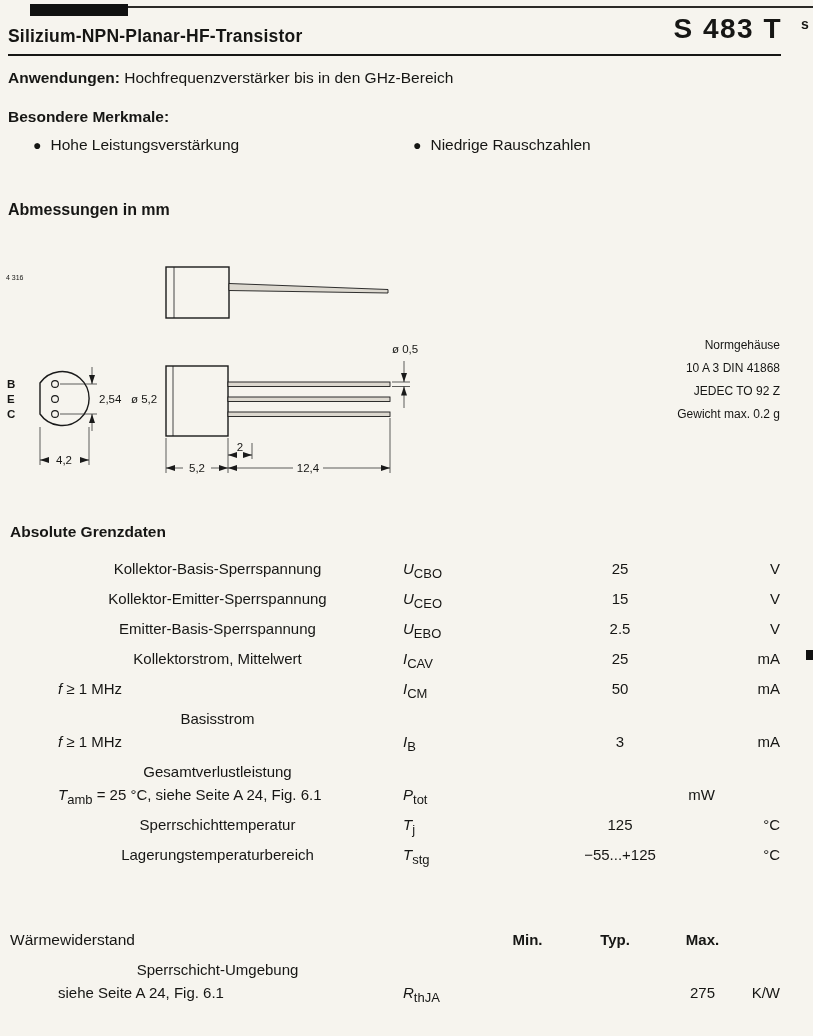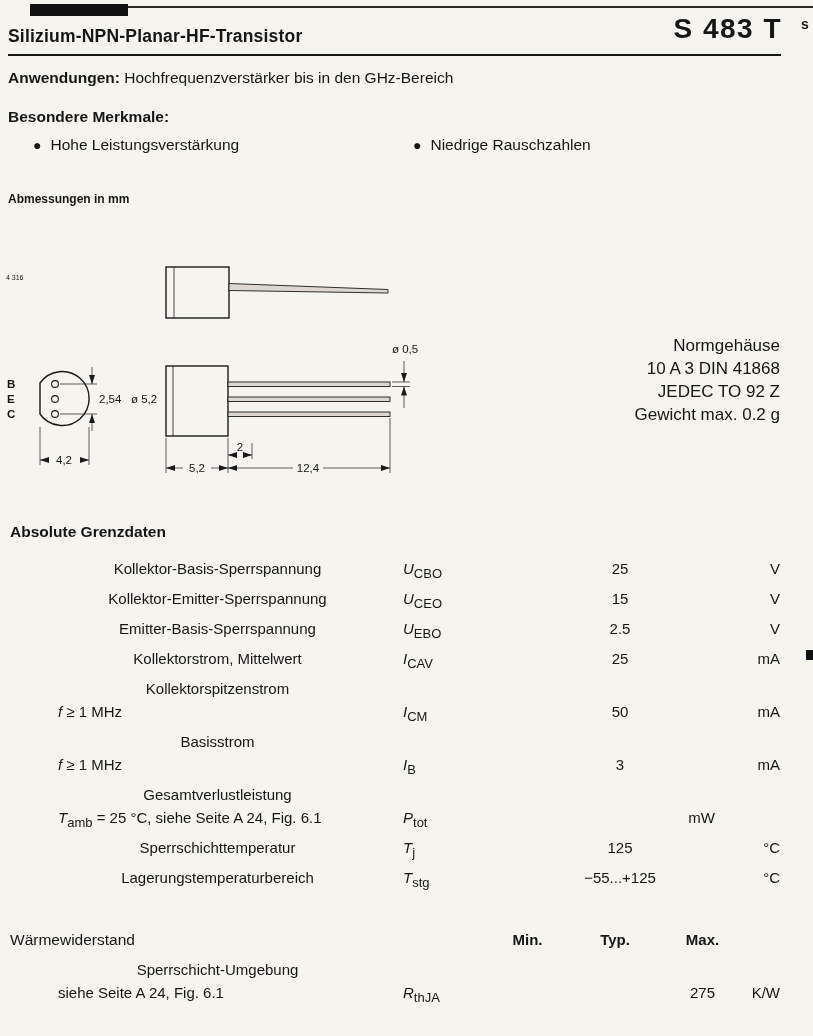--- a/index.html
+++ b/index.html
@@ -18,23 +18,23 @@
   .title{position:absolute;top:26px;left:8px;font-size:17.5px;font-weight:bold;letter-spacing:.2px;}
   .partnum{position:absolute;top:13px;right:31px;font-size:28px;font-weight:bold;letter-spacing:1.5px;}
   .titlerule{position:absolute;top:54px;left:8px;width:773px;height:2px;background:#161614;}
   .apps{position:absolute;top:69px;left:8px;font-size:15.5px;}
   .feat-label{position:absolute;top:108px;left:8px;font-size:15.5px;font-weight:bold;}
   .features{position:absolute;top:133px;left:0;width:661px;height:24px;}
   .feature{position:absolute;top:0;font-size:15.5px;line-height:24px;}
   .f1{left:33px;}
   .f2{left:413px;}
   .bullet{margin-right:9px;font-size:14px;}
-  .dims-heading{position:absolute;top:192px;left:8px;font-size:12px;font-weight:bold;}
+  .dims-heading{position:absolute;top:201px;left:8px;font-size:16px;font-weight:bold;}
   .drawing{position:absolute;top:253px;left:0;}
-  .pkg{position:absolute;top:334px;right:33px;text-align:right;font-size:17px;line-height:23px;}
+  .pkg{position:absolute;top:334px;right:33px;text-align:right;font-size:12px;line-height:23px;}
   .sec-heading{font-weight:bold;font-size:15.5px;line-height:22px;}
   .ratings{position:absolute;top:521px;left:10px;width:770px;}
   .trows{margin-top:7px;}
   .trow{display:grid;grid-template-columns:385px 130px 190px 65px;align-items:end;padding-top:7px;}
   .nm{line-height:23px;padding-left:30px;text-align:center;}
   .cond{line-height:23px;padding-left:48px;}
   .symc{line-height:23px;padding-left:8px;}
   .valc{line-height:23px;text-align:center;}
   .unitc{line-height:23px;text-align:right;}
   .thermal{position:absolute;top:928px;left:10px;width:770px;}
@@ -175,21 +175,20 @@
       <div>
           <div class="nm">Kollektorstrom, Mittelwert</div>
         </div>
       <div class="symc"><i>I</i><sub>CAV</sub></div>
       <div class="valc">25</div>
       <div class="unitc">mA</div>
     </div>
 
     <div class="trow">
       <div>
-          <div class="nm">Kollektorspitzenstrom</div>
           <div class="cond"><i>f</i><sub></sub><span> ≥ 1 MHz</span></div>
         </div>
       <div class="symc"><i>I</i><sub>CM</sub></div>
       <div class="valc">50</div>
       <div class="unitc">mA</div>
     </div>
 
     <div class="trow">
       <div>
           <div class="nm">Basisstrom</div>

